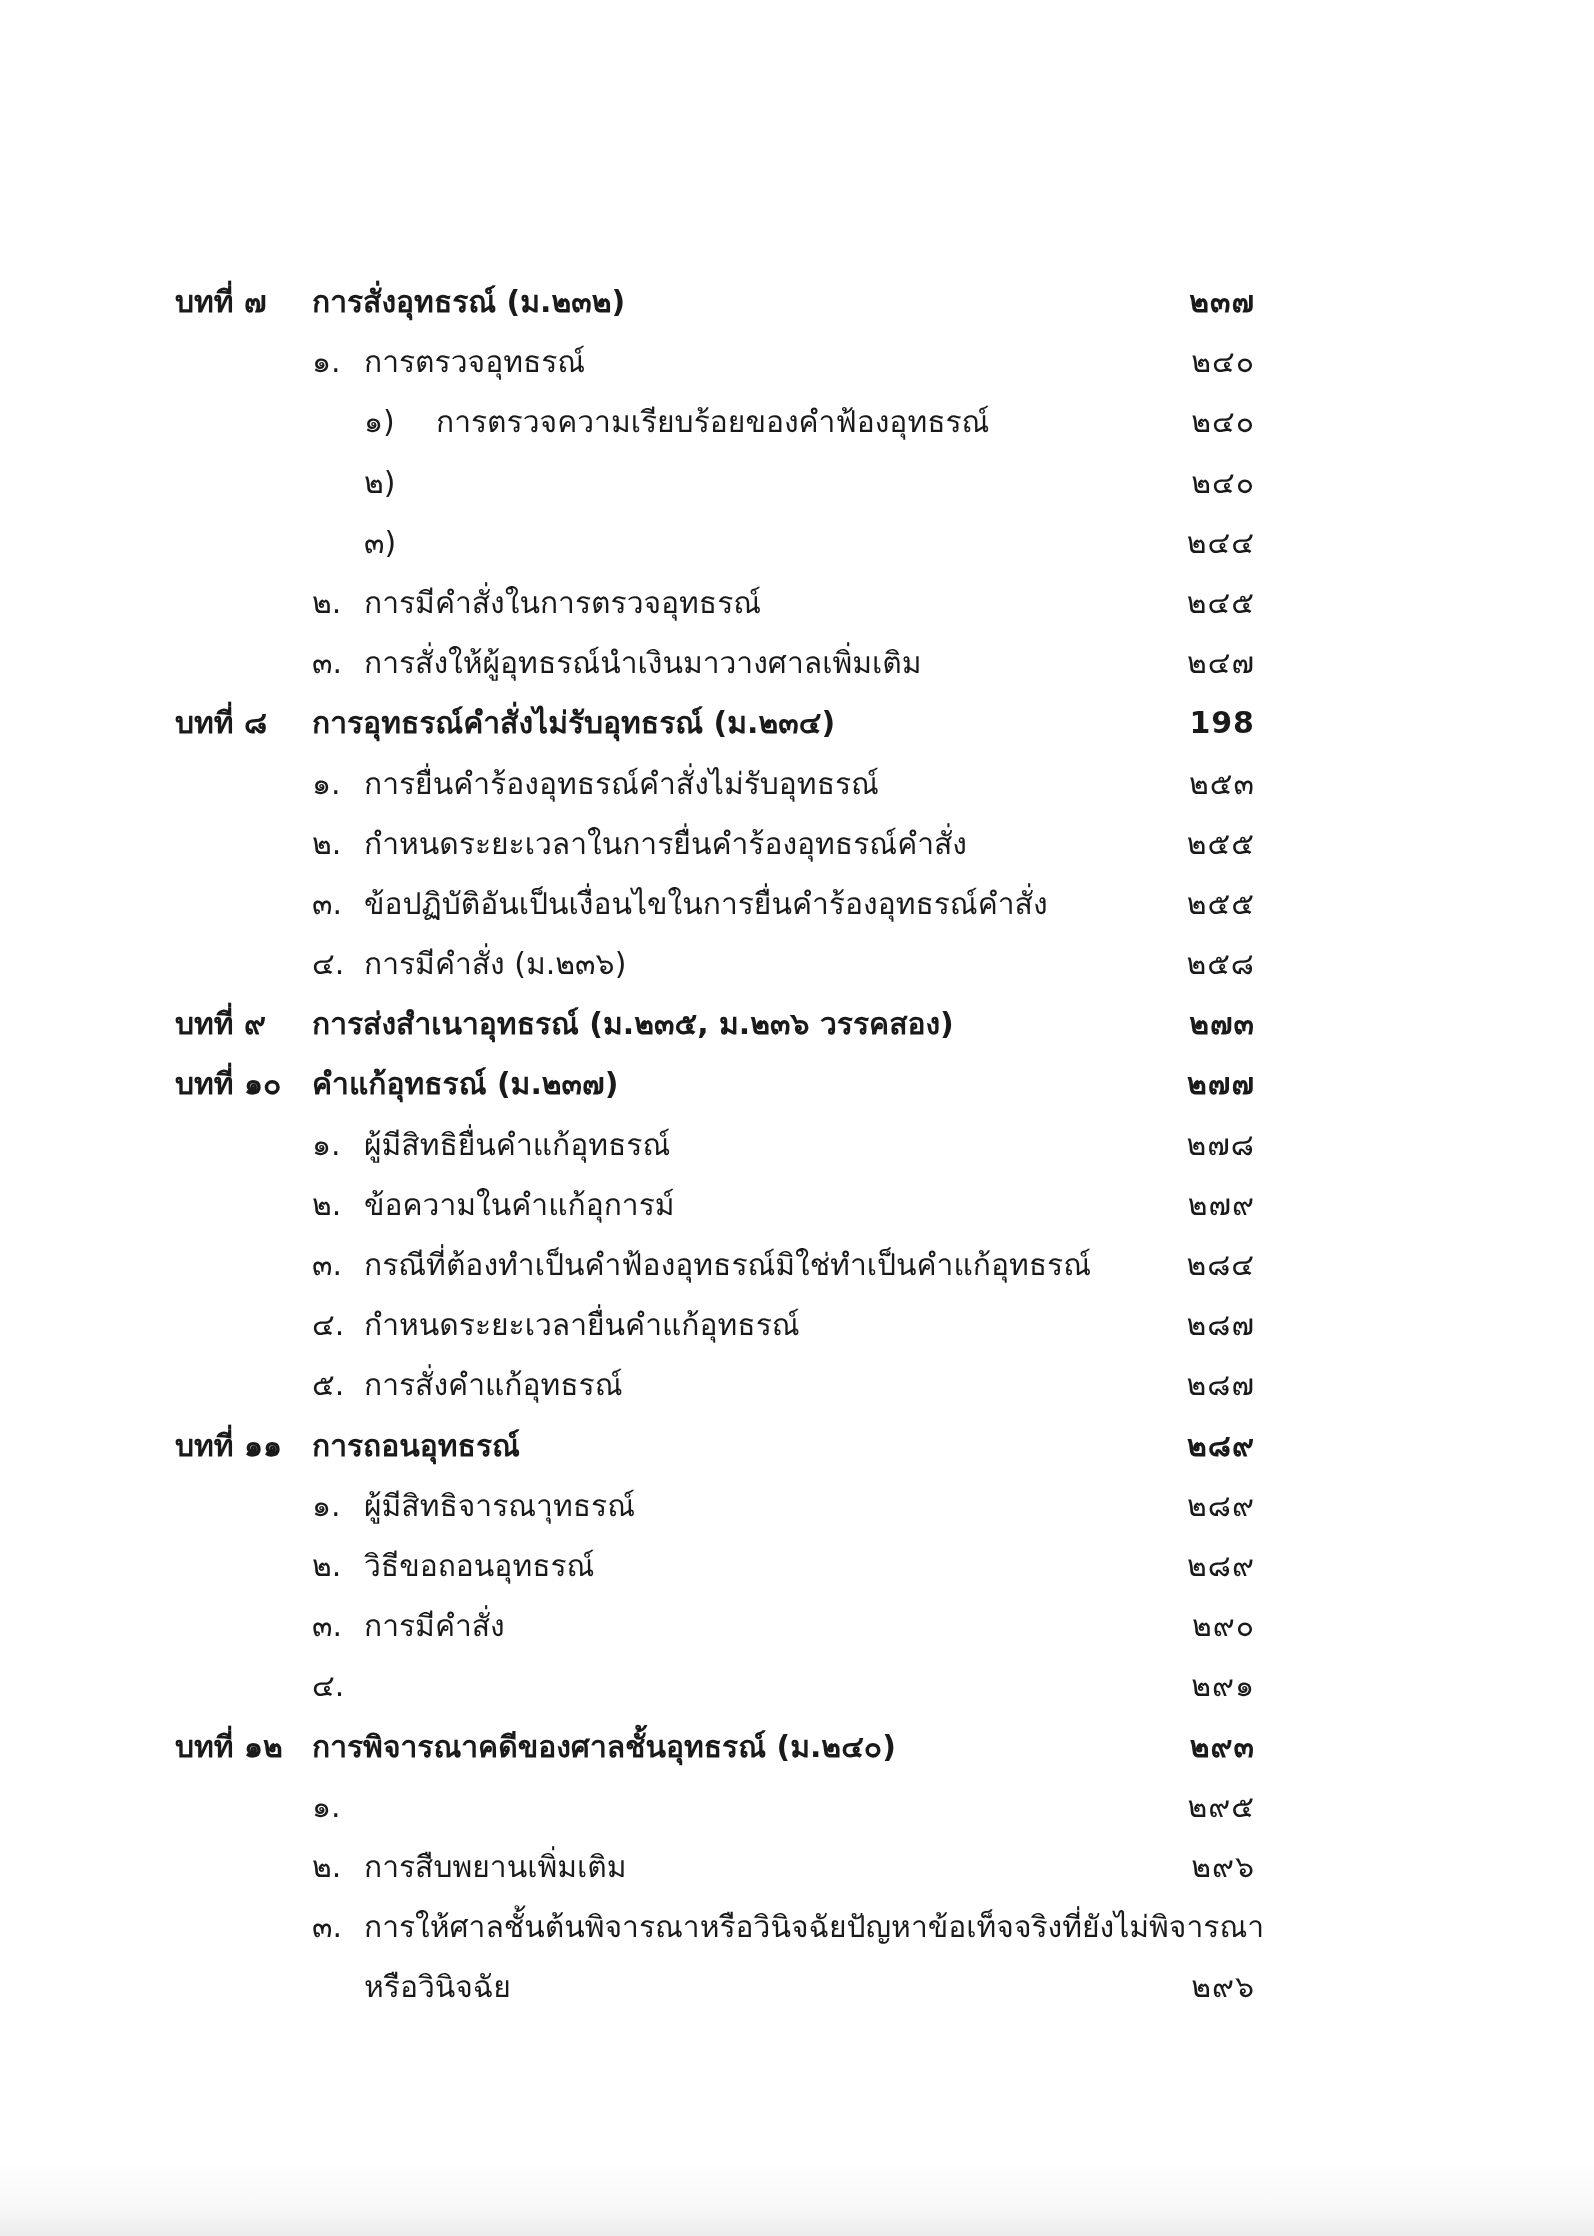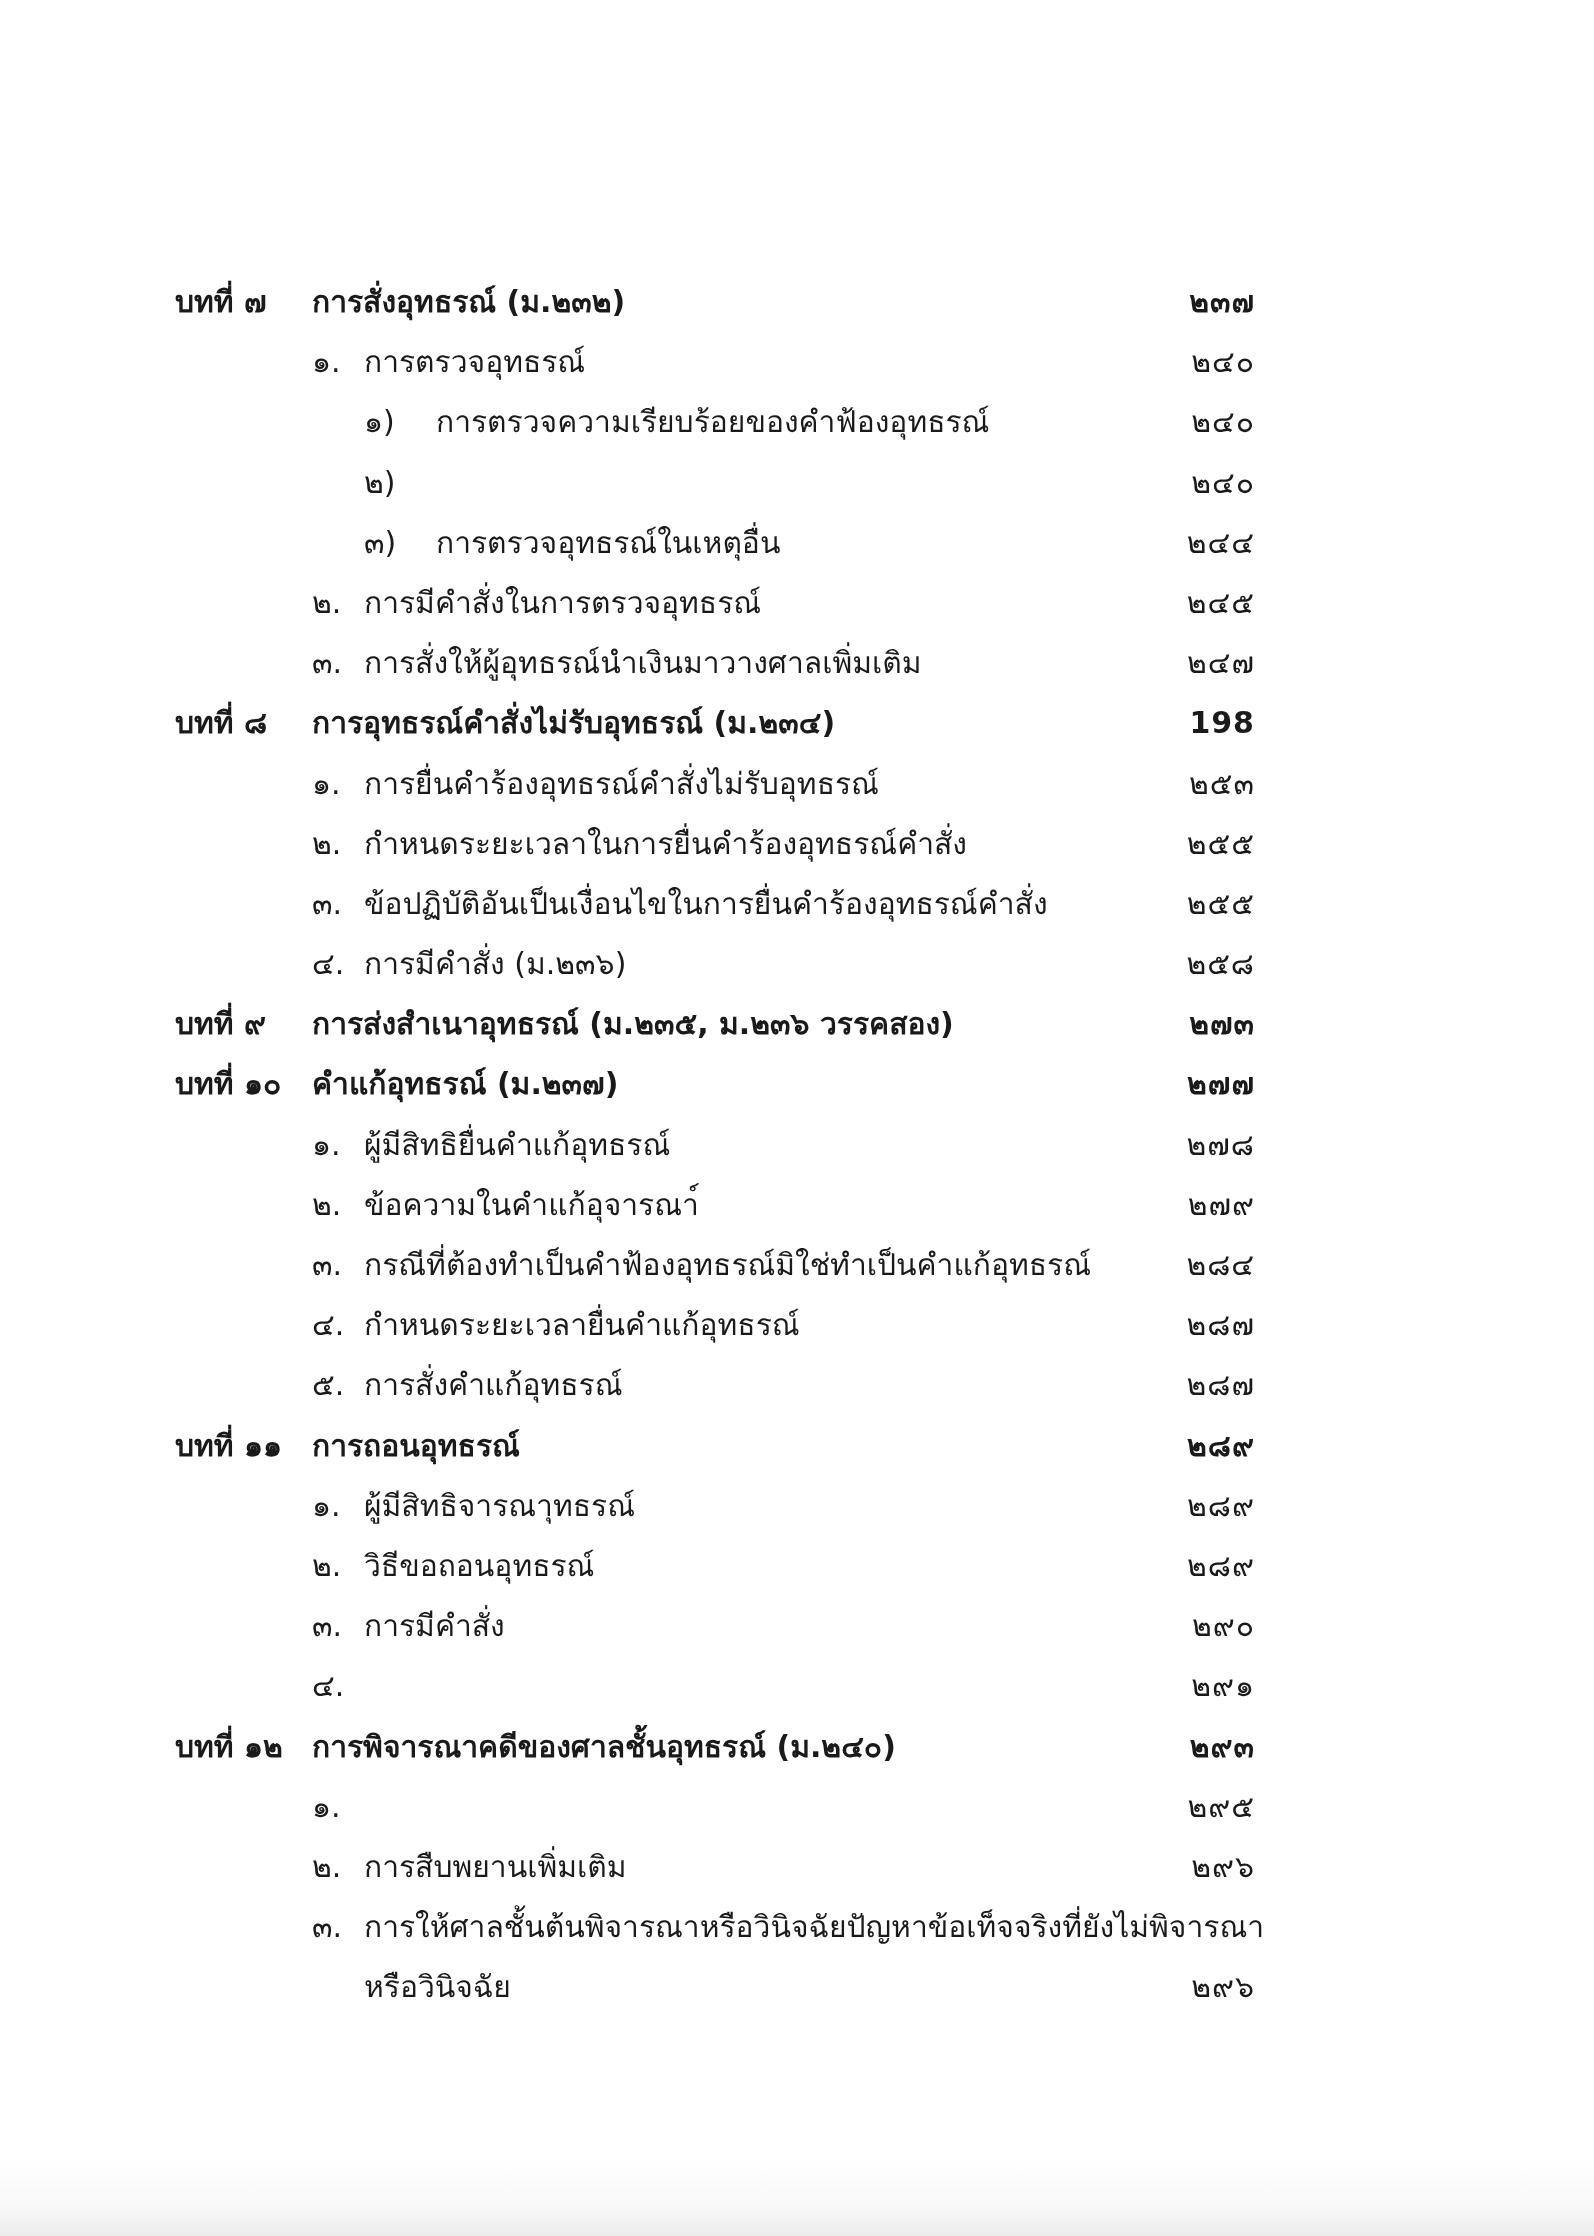--- a/index.html
+++ b/index.html
@@ -91,21 +91,20 @@
     <span class="page">๒๔๐</span>
   </div>
 
   <div class="row lvl2">
     <span class="num">๒)</span>
     <span class="page">๒๔๐</span>
   </div>
 
   <div class="row lvl2">
     <span class="num">๓)</span>
-    <span class="txt">การตรวจอุทธรณ์ในเหตุอื่น</span>
     <span class="page">๒๔๔</span>
   </div>
 
   <div class="row lvl1">
     <span class="num">๒.</span>
     <span class="txt">การมีคำสั่งในการตรวจอุทธรณ์</span>
     <span class="page">๒๔๕</span>
   </div>
 
   <div class="row lvl1">
@@ -157,21 +156,21 @@
   </div>
 
   <div class="row lvl1">
     <span class="num">๑.</span>
     <span class="txt">ผู้มีสิทธิยื่นคำแก้อุทธรณ์</span>
     <span class="page">๒๗๘</span>
   </div>
 
   <div class="row lvl1">
     <span class="num">๒.</span>
-    <span class="txt">ข้อความในคำแก้อุจารณา์</span>
+    <span class="txt">ข้อความในคำแก้อุการม์</span>
     <span class="page">๒๗๙</span>
   </div>
 
   <div class="row lvl1">
     <span class="num">๓.</span>
     <span class="txt">กรณีที่ต้องทำเป็นคำฟ้องอุทธรณ์มิใช่ทำเป็นคำแก้อุทธรณ์</span>
     <span class="page">๒๘๔</span>
   </div>
 
   <div class="row lvl1">

